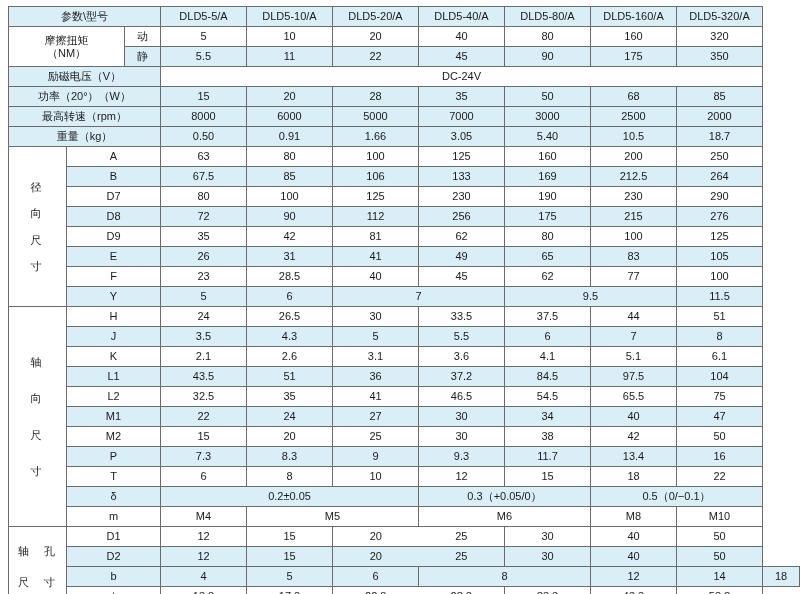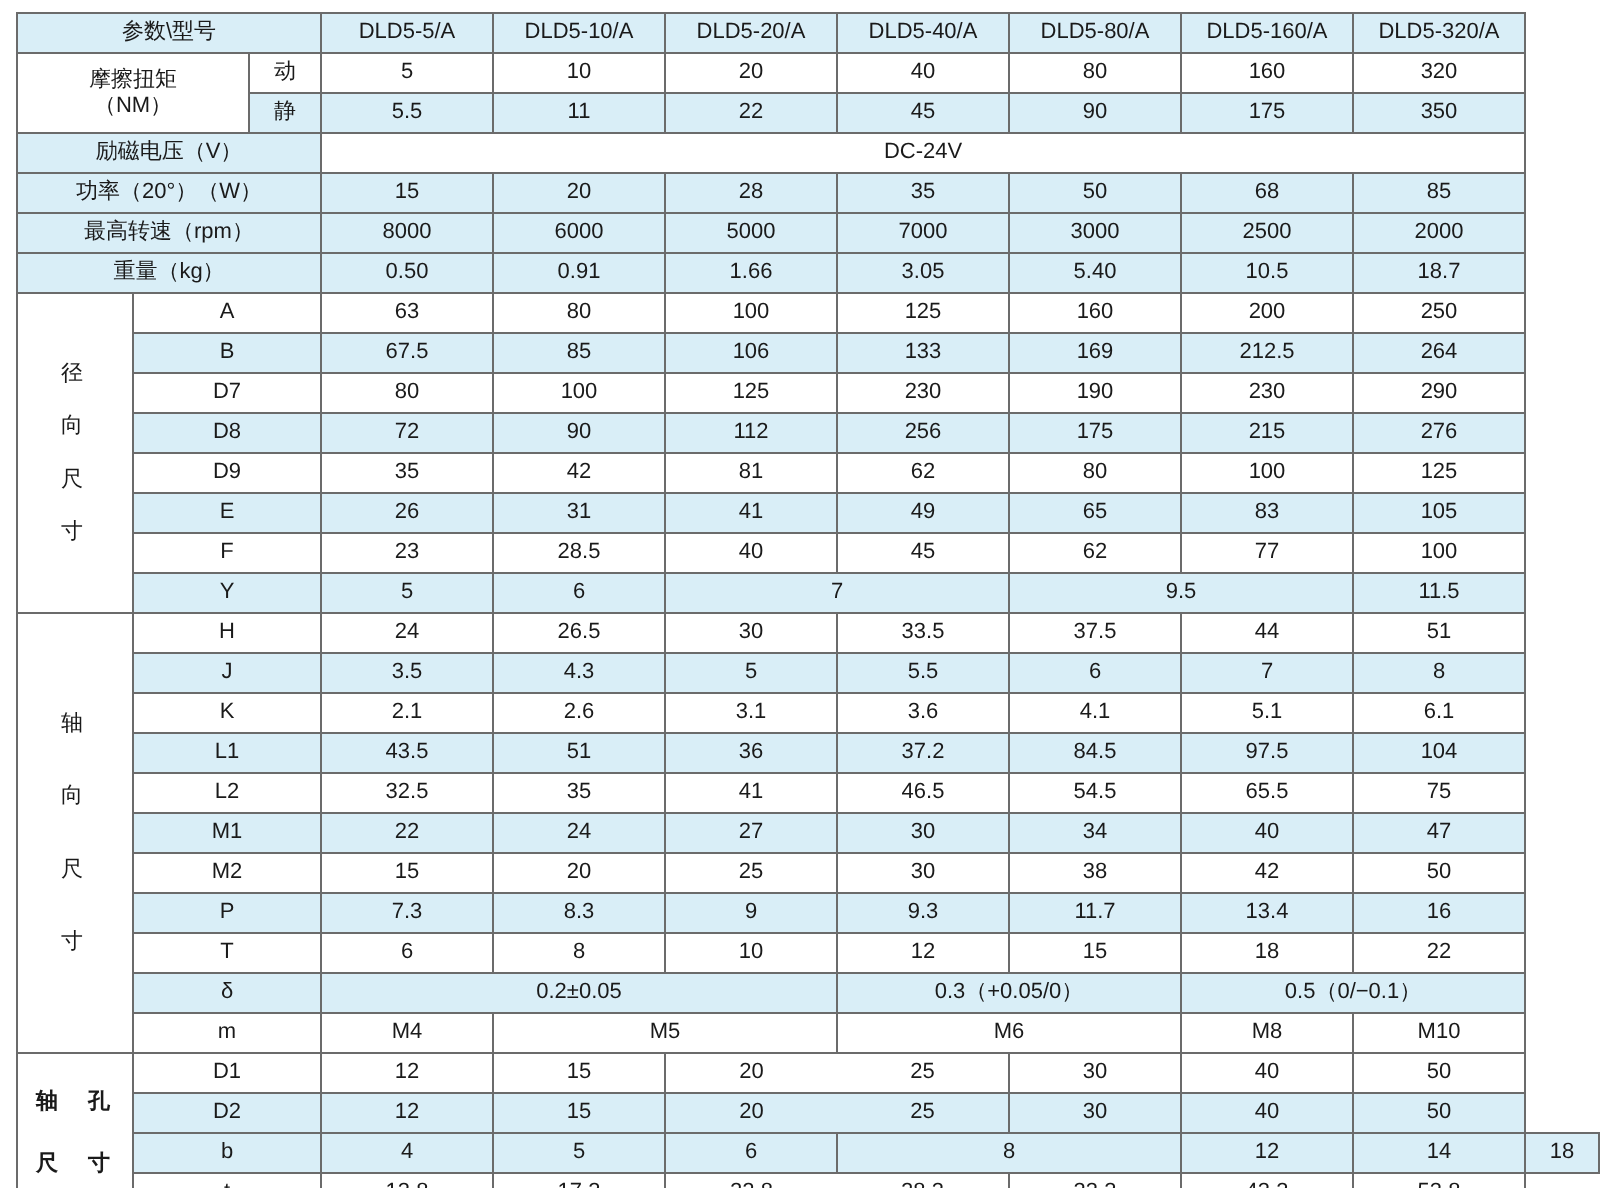--- a/index.html
+++ b/index.html
@@ -32,21 +32,21 @@
     overflow: hidden;
   }
   td.shade { background: #d9eef7; }
   td.plain { background: #ffffff; }
   td.vlabel {
     background: #ffffff;
     letter-spacing: 3px;
     font-size: 11px;
   }
   td.hdr { background: #d9eef7; font-size: 11px; }
-  .sp { letter-spacing: 2px; font-weight: bold; }
+  .sp { letter-spacing: 2px; }
 </style>
 </head>
 <body>
 
 <table id="spec-table">
   <colgroup>
     <col style="width:58px">
     <col style="width:58px">
     <col style="width:36px">
     <col style="width:86px">

